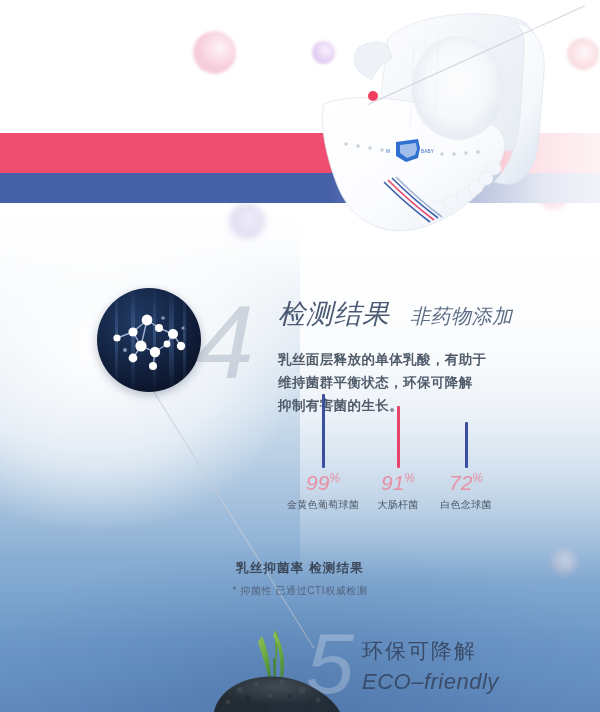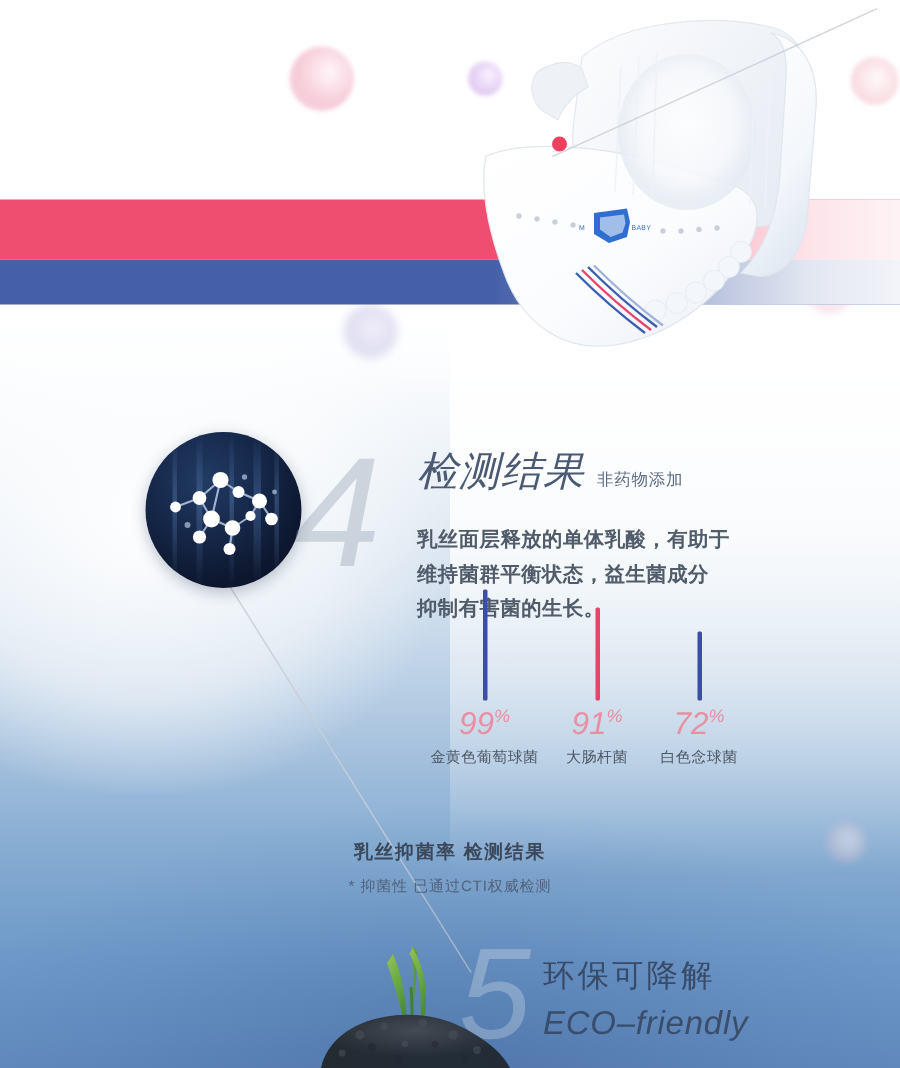--- a/index.html
+++ b/index.html
@@ -83,21 +83,21 @@
   }
   .numeral.n4{ left:196px; top:290px; font-size:104px; color:rgba(150,162,180,.40); }
   .numeral.n5{ left:306px; top:620px; font-size:86px; color:rgba(205,218,236,.52); }
 
   
   .heading{ position:absolute; left:278px; top:296px; display:flex; align-items:baseline; }
   .heading .h-main{
     font-size:27px; font-style:italic; color:#4a5a72; letter-spacing:1px; font-weight:400;
   }
   .heading .h-sub{
-    font-size:11px; color:#5c6c84; margin-left:8px; letter-spacing:.5px;
+    font-size:20px; font-style:italic; color:#5c6c84; margin-left:20px; letter-spacing:.5px;
   }
   .body-copy{
     position:absolute; left:278px; top:348px; width:260px;
     font-size:13.5px; line-height:23px; color:#515c6b; letter-spacing:.4px;
   }
   .body-copy div{ white-space:nowrap;font-weight:bold; }
 
   
   .chart{ position:absolute; left:280px; top:432px; width:236px; height:110px; }
   .bar-col{ position:absolute; bottom:30px; text-align:center; }
@@ -267,21 +267,21 @@
   <div class="numeral n4">4</div>
   <div class="numeral n5">5</div>
 
   <div class="heading">
     <span class="h-main">检测结果</span>
     <span class="h-sub">非药物添加</span>
   </div>
 
   <div class="body-copy">
     <div>乳丝面层释放的单体乳酸，有助于</div>
-    <div>维持菌群平衡状态，益生菌成分</div>
+    <div>维持菌群平衡状态，环保可降解</div>
     <div>抑制有害菌的生长。</div>
   </div>
 
   <div class="chart">
     <div class="bar-col" style="left:0px; width:86px;">
       <div class="bar" style="height:74px; background:#3b4f9e;"></div>
       <div class="pct" style="color:#e98fa3;">
         <span>99</span><span class="sym">%</span>
       </div>
       <div class="blabel">金黄色葡萄球菌</div>

